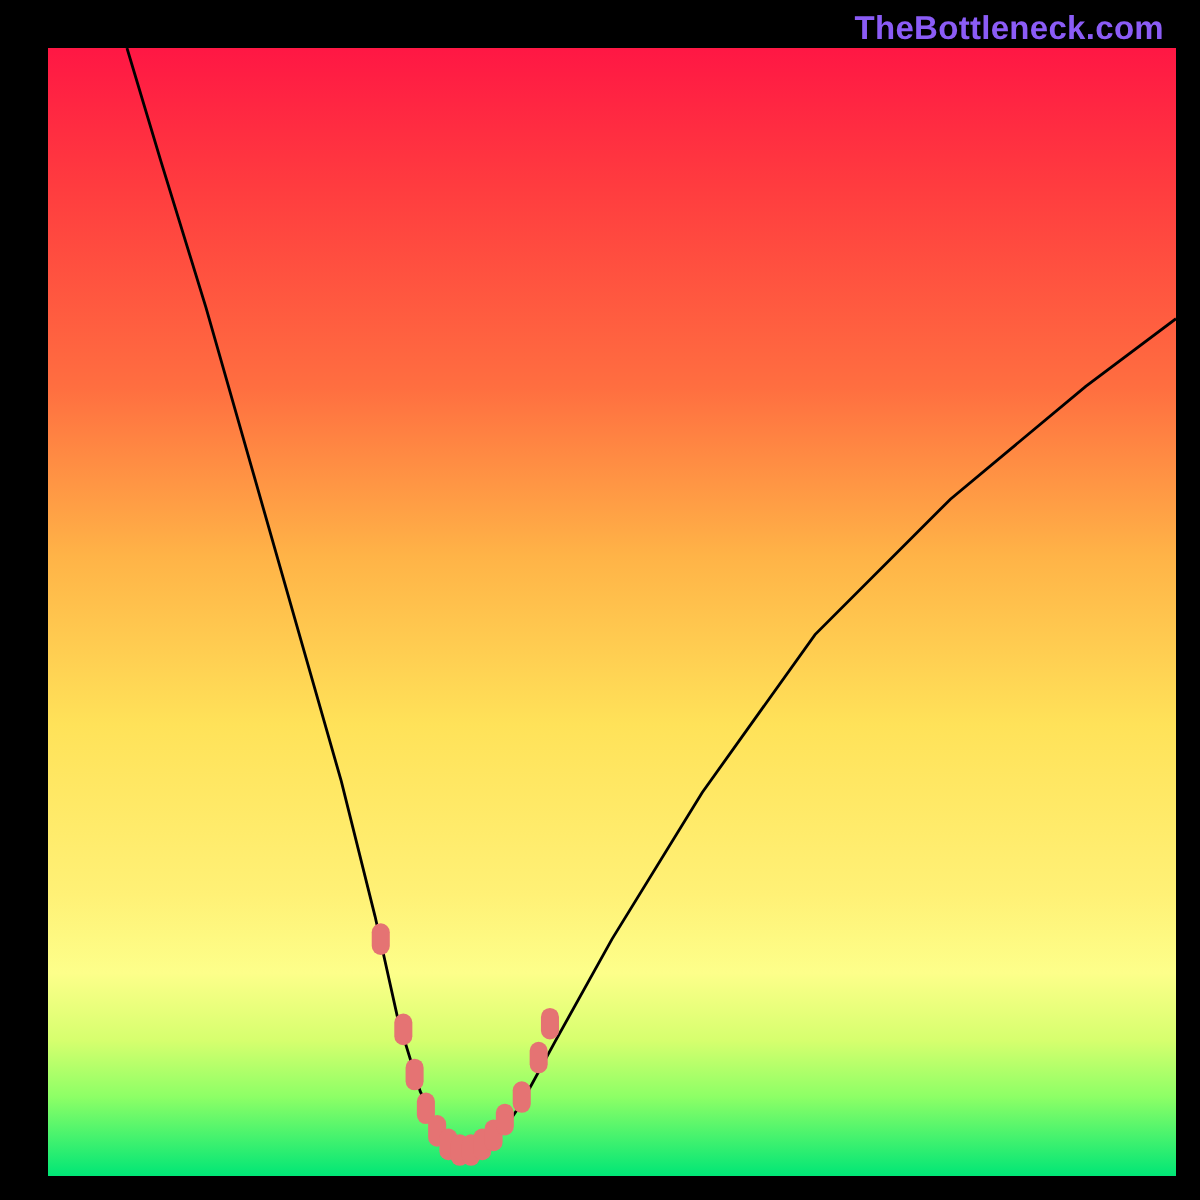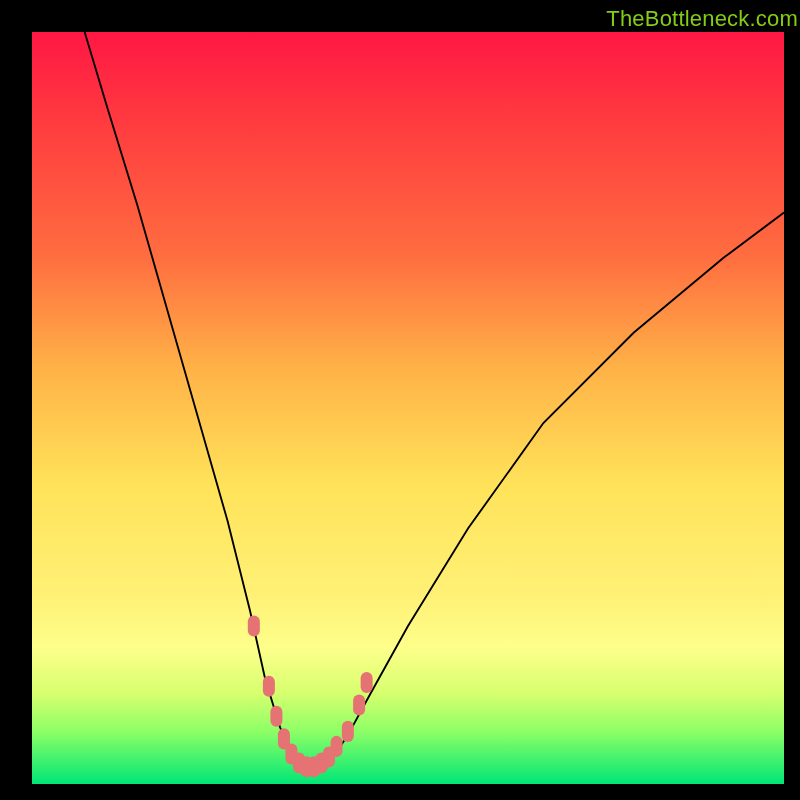--- a/index.html
+++ b/index.html
@@ -27,24 +27,24 @@
       #fff176 75%,
       #fdff8a 82%,
       #d6ff6e 88%,
       #8dff66 93%,
       #00e676 100%
     );
   }
   .watermark {
     position: absolute;
     top: 6px;
-    right: 2px;
-    color: #84cc16;
+    right: 24px;
+    color: #8b5cf6;
     font-size: 22px;
-    font-weight: 400;
+    font-weight: 700;
     letter-spacing: 0.2px;
   }
   .plot-svg {
     position: absolute;
     left: 32px;
     top: 32px;
     width: 752px;
     height: 752px;
   }
 </style>

